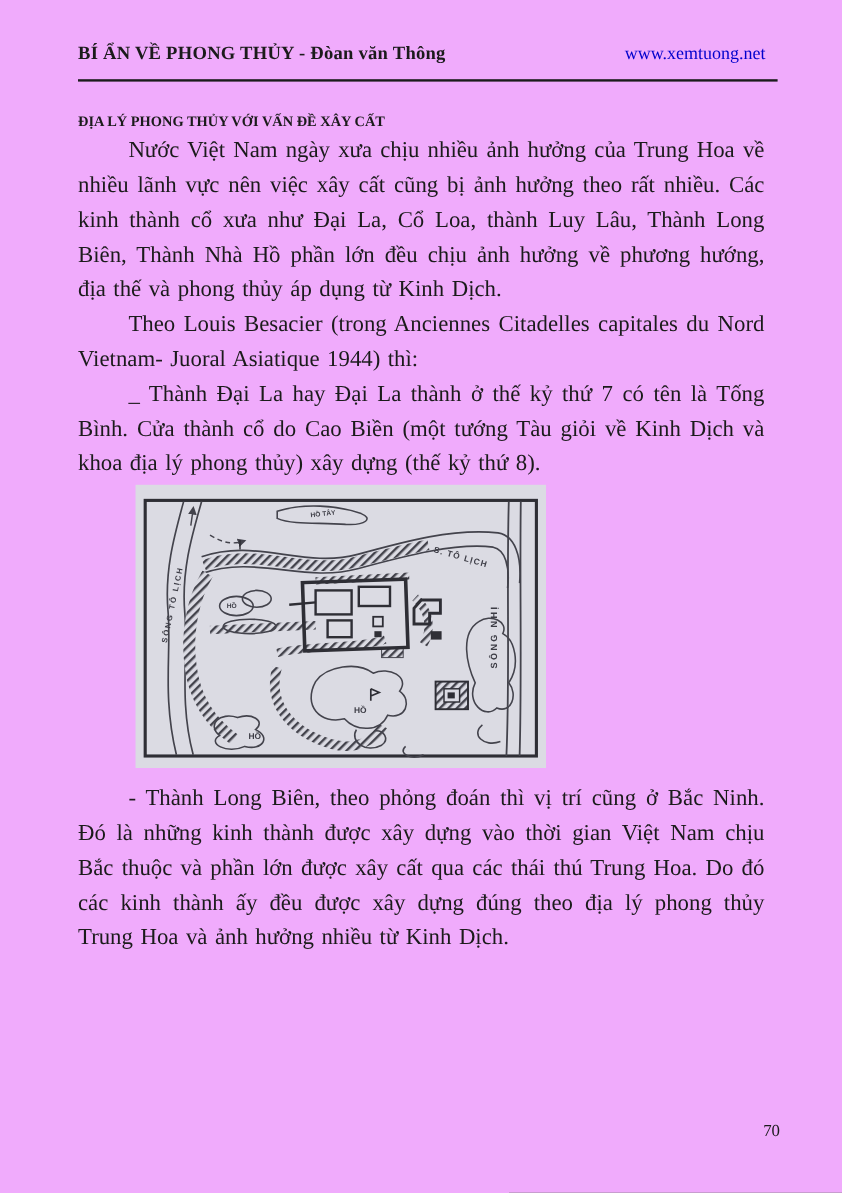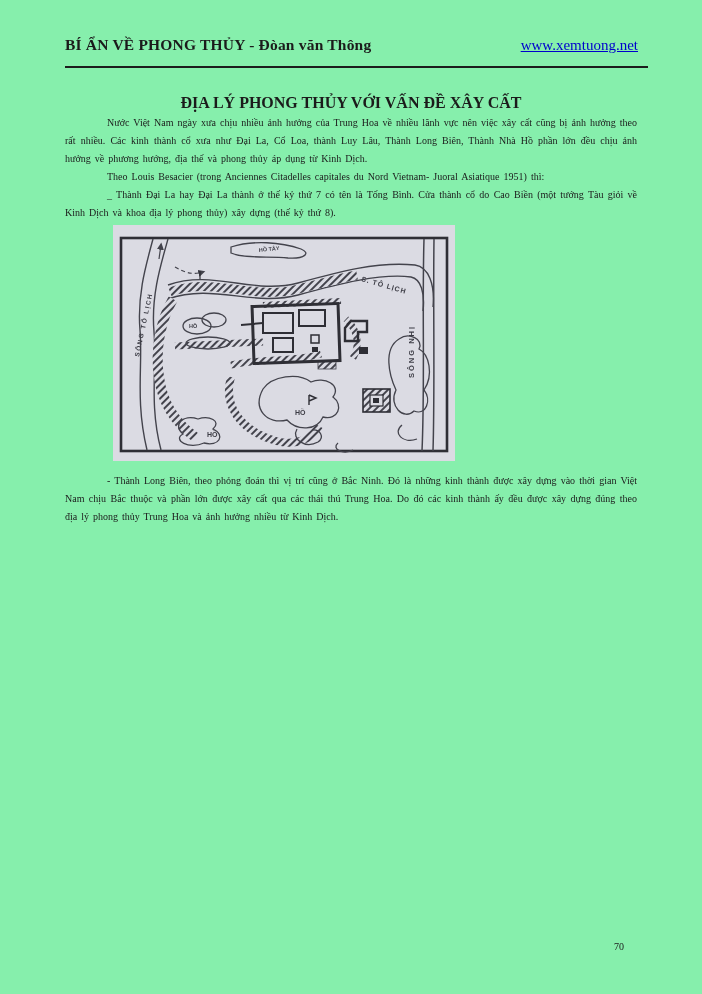--- a/index.html
+++ b/index.html
@@ -1,74 +1,74 @@
 <!DOCTYPE html>
 <html><head>
 <meta charset="utf-8">
 <style>
   html,body{margin:0;padding:0;background:#888;}
   .page{
     position:relative;
     width:702px;height:994px;
-    background:#86efac;
+    background:#f0abfc;
     margin:0 auto;
     font-family:"Liberation Serif","DejaVu Serif",serif;
     color:#1b1b1b;
     overflow:hidden;
     box-sizing:border-box;
     padding:36px 65px 0 65px;
   }
   .hdr{
     display:flex;justify-content:space-between;align-items:baseline;
     padding-bottom:12px;
     border-bottom:2px solid #1c1c1c;
     width:583px;
   }
   .hdr-title{font-weight:bold;font-size:15.5px;letter-spacing:.2px;}
-  .hdr-link{font-size:15px;color:#0000cc;text-decoration:underline;cursor:pointer;margin-right:10px;}
+  .hdr-link{font-size:15px;color:#0000cc;cursor:pointer;margin-right:10px;}
   .heading{
-    text-align:center;font-weight:bold;font-size:16px;
+    font-weight:bold;font-size:12px;
     margin:26px 0 2px 0;width:572px;
   }
   .body-text{width:572px;}
   .para{
     margin:0;text-align:justify;
-    font-size:10px;line-height:18px;
+    font-size:19px;line-height:29px;
     text-indent:42px;word-spacing:1.5px;
   }
   .figure{
     width:342px;height:236px;
     margin:3px 0 11px 48px;
     background:#dbdbe3;
   }
   .figure svg{display:block;}
   .pageno{
-    position:absolute;right:78px;bottom:42px;
-    font-size:10px;
+    position:absolute;right:52px;bottom:42px;
+    font-size:14px;
   }
   .map-label{
     font-family:"Liberation Sans","DejaVu Sans",sans-serif;
     fill:#3c3c45;font-weight:bold;
   }
 </style>
 </head>
 <body>
 
 <div class="page">
 
   <header class="hdr">
     <span class="hdr-title">BÍ ẨN VỀ PHONG THỦY  - Đòan văn Thông</span>
     <a class="hdr-link">www.xemtuong.net</a>
   </header>
 
   <main class="body-text">
     <h1 class="heading">ĐỊA LÝ PHONG THỦY VỚI VẤN ĐỀ XÂY CẤT</h1>
 
     <p class="para">Nước Việt Nam ngày xưa chịu nhiều ảnh hưởng của Trung Hoa về nhiều lãnh vực nên việc xây cất cũng bị ảnh hưởng theo rất nhiều. Các kinh thành cổ xưa như Đại La, Cổ Loa, thành Luy Lâu, Thành Long Biên, Thành Nhà Hồ phần lớn đều chịu ảnh hưởng về phương hướng, địa thế và phong thủy áp dụng từ Kinh Dịch.</p>
-    <p class="para">Theo Louis Besacier (trong Anciennes Citadelles capitales du Nord Vietnam- Juoral Asiatique 1951) thì:</p>
+    <p class="para">Theo Louis Besacier (trong Anciennes Citadelles capitales du Nord Vietnam- Juoral Asiatique 1944) thì:</p>
     <p class="para">_ Thành Đại La hay Đại La thành ở thế kỷ thứ 7 có tên là Tống Bình. Cửa thành cổ do Cao Biền (một tướng Tàu giỏi về Kinh Dịch và khoa địa lý phong thủy) xây dựng (thế kỷ thứ 8).</p>
 
     <figure class="figure" style="margin-top:3px;margin-bottom:11px;">
       <svg width="342" height="236" viewBox="0 0 342 236" xmlns="http://www.w3.org/2000/svg">
         <defs>
           <pattern id="hatch" width="5" height="5" patternUnits="userSpaceOnUse" patternTransform="rotate(45)">
             <rect width="5" height="5" fill="#dbdbe3"></rect>
             <line x1="1" y1="0" x2="1" y2="5" stroke="#43434c" stroke-width="2"></line>
           </pattern>
           <marker id="arrow" markerWidth="8" markerHeight="8" refX="4" refY="3" orient="auto">

